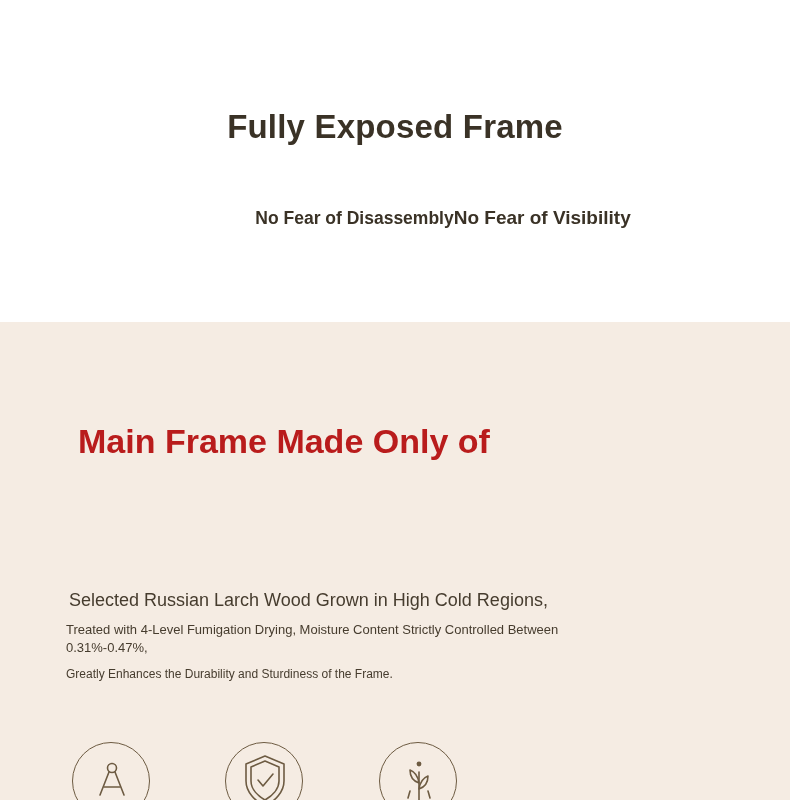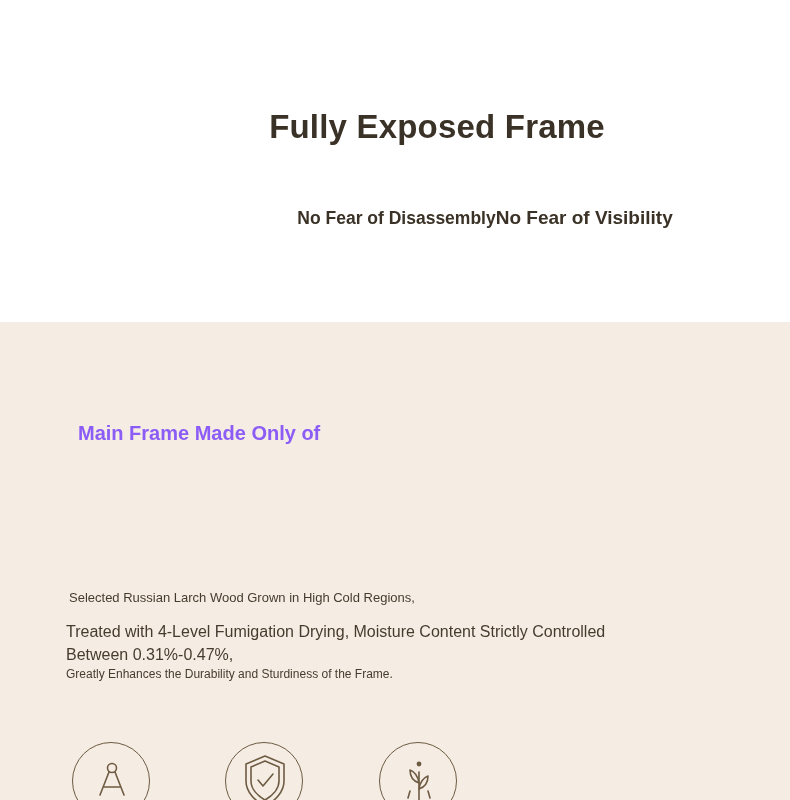--- a/index.html
+++ b/index.html
@@ -8,21 +8,20 @@
     height: 800px;
     background: #ffffff;
     font-family: "Liberation Sans", sans-serif;
     overflow: hidden;
   }
   .page {
     position: relative;
     width: 790px;
     height: 640px;
     background: #ffffff;
-    padding-left: 42px;
   }
 
   
   .hero {
     position: relative;
     width: 790px;
     height: 322px;
     background: #ffffff;
   }
   .hero-title {
@@ -62,49 +61,49 @@
     left: 0;
     width: 790px;
     height: 478px;
     background: #f5ece3;
   }
 
   .panel-heading-1 {
     position: absolute;
     top: 100px;
     left: 78px;
-    font-size: 20px;
+    font-size: 34px;
     font-weight: bold;
-    color: #8b5cf6;
+    color: #b91c1c;
   }
   .panel-heading-2 {
     position: absolute;
     top: 155px;
     left: 68px;
     width: 420px;
     font-size: 25px;
     font-weight: bold;
     color: #3a3226;
     line-height: 1.42;
   }
 
   .body-line {
     position: absolute;
     color: #463c2e;
   }
   .body-line.l1 {
     top: 268px;
     left: 69px;
-    font-size: 13px;
+    font-size: 18px;
   }
   .body-line.l2 {
     top: 299px;
     left: 66px;
     width: 560px;
-    font-size: 16px;
+    font-size: 13px;
     line-height: 1.42;
   }
   .body-line.l3 {
     top: 344px;
     left: 66px;
     width: 420px;
     font-size: 12px;
     line-height: 1.45;
   }
 

